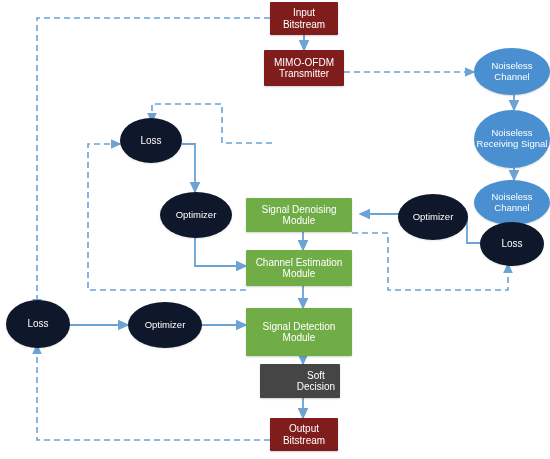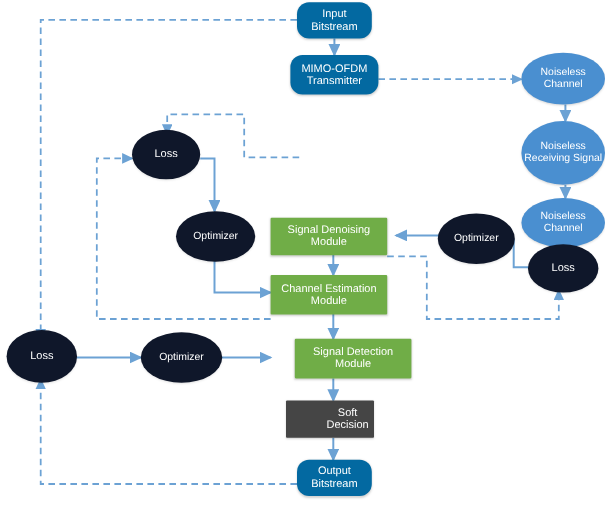--- a/index.html
+++ b/index.html
@@ -1,20 +1,20 @@
 <!DOCTYPE html>
 <html><head>
 <meta charset="utf-8">
 <style>
   html,body{margin:0;padding:0;background:#ffffff;}
   body{font-family:"Liberation Sans",sans-serif;}
   #canvas{position:relative;width:550px;height:459px;overflow:hidden;background:#fff;}
   .node{position:absolute;display:flex;align-items:center;justify-content:center;text-align:center;color:#ffffff;line-height:1.15;box-sizing:border-box;}
   .rect{border-radius:1px;}
-  .blue{background:#0369a1;box-shadow:0 1px 2px rgba(0,0,0,.18);border-radius:11px;}
+  .blue{background:#7f1d1d;box-shadow:0 1px 2px rgba(0,0,0,.18);}
   .green{background:#70ad47;box-shadow:0 1px 2px rgba(0,0,0,.18);}
   .dark{background:#454545;box-shadow:0 1px 2px rgba(0,0,0,.18);}
   .ell{border-radius:50%;}
   .peach{background:#0f172a;color:#ffffff;box-shadow:0 1px 2px rgba(0,0,0,.10);}
   .blue-ell{background:#4a8fd0;color:#ffffff;box-shadow:0 1px 2px rgba(0,0,0,.15);}
   svg#wires{position:absolute;left:0;top:0;width:550px;height:459px;pointer-events:none;}
   .solid{stroke:#6ca2d4;stroke-width:1.8;fill:none;}
   .dash{stroke:#6ca2d4;stroke-width:1.6;fill:none;stroke-dasharray:6 4;}
   .lbl{padding:0 2px;}
 </style>
@@ -118,21 +118,21 @@
   </div>
 
   <div class="node rect green" style="left:246px;top:198px;width:106px;height:34px;font-size:10px;">
     <span class="lbl">Signal Denoising Module</span>
   </div>
 
   <div class="node rect green" style="left:246px;top:250px;width:106px;height:36px;font-size:10px;">
     <span class="lbl">Channel Estimation Module</span>
   </div>
 
-  <div class="node rect green" style="left:246px;top:308px;width:106px;height:36px;font-size:10px;margin-left:22px;">
+  <div class="node rect green" style="left:246px;top:308px;width:106px;height:48px;font-size:10px;">
     <span class="lbl">Signal Detection Module</span>
   </div>
 
   <div class="node rect dark" style="left:260px;top:364px;width:80px;height:34px;font-size:10px;padding-left:32px;">
     <span class="lbl">Soft Decision</span>
   </div>
 
 </div>
 
 </body></html>

